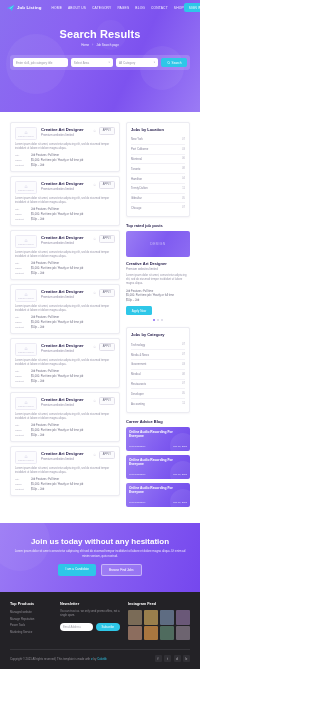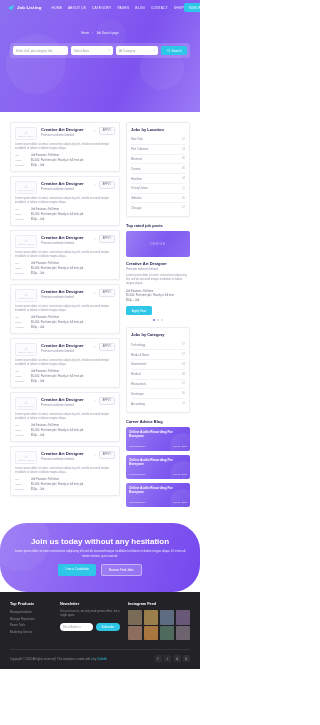--- a/index.html
+++ b/index.html
@@ -187,21 +187,21 @@
     content: ""; position: absolute; right: -6px; bottom: -8px;
     width: 26px; height: 26px; border-radius: 50%;
     background: rgba(255,255,255,.08);
   }
 
   
   .cta {
     margin-top: 10px;
     background: linear-gradient(110deg, #9b7bf5 0%, #8a62f2 45%, #7547ee 100%);
     text-align: center; padding: 14px 14px 16px;
-    position: relative; overflow: hidden; border-radius: 27px;
+    position: relative; overflow: hidden;
   }
   .cta::before {
     content: ""; position: absolute; left: -10px; top: -12px;
     width: 60px; height: 60px; border-radius: 50%; background: rgba(255,255,255,.05);
   }
   .cta-title { font-size: 8px; font-weight: bold; color: #fff; position: relative; z-index: 2; }
   .cta-sub {
     font-size: 2.9px; color: rgba(255,255,255,.85); line-height: 1.6;
     margin-top: 3px; position: relative; z-index: 2;
   }
@@ -280,20 +280,21 @@
         <span class="nav-link">CONTACT</span>
         <span class="nav-link">SHOP</span>
       </div>
       <div class="nav-actions">
         <span class="nav-btn cyan">SIGN IN</span>
 
       </div>
     </div>
 
     <div class="hero-body">
+      <div class="hero-title">Search Results</div>
       <div class="breadcrumb">
         <span>Home</span>
         <span class="sep">›</span>
         <span>Job Search page</span>
       </div>
     </div>
 
     <div class="searchbar">
       <div class="sb-field grow">Enter skill, job category title</div>
       <div class="sb-select">

